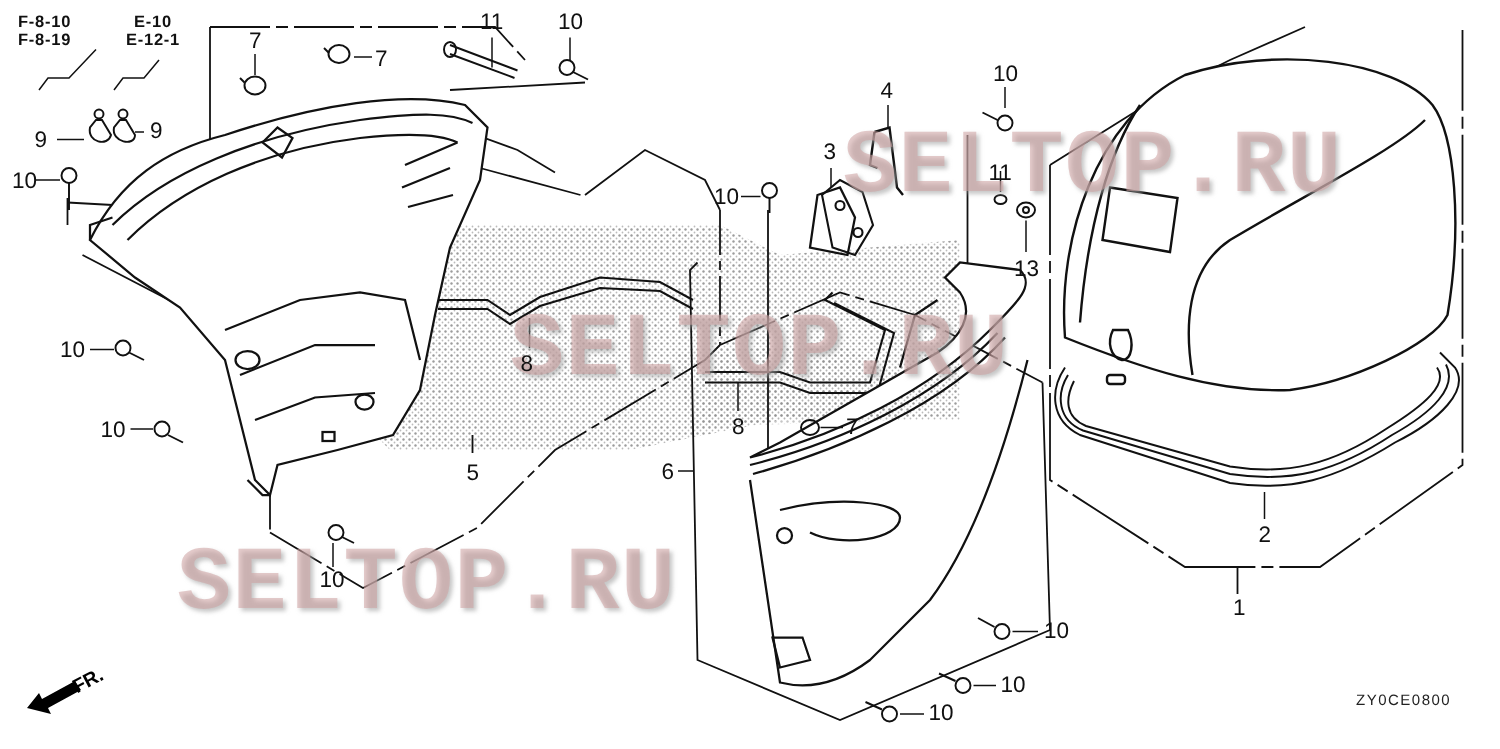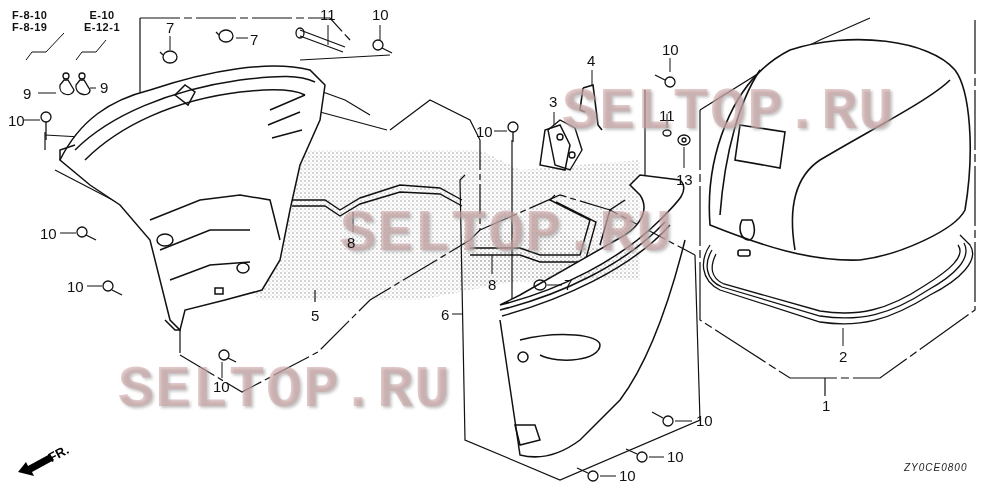--- a/index.html
+++ b/index.html
@@ -269,13 +269,13 @@
 <div class="callout" style="left:822px; top:398px;">1</div>
 <div class="callout" style="left:696px; top:413px;">10</div>
 <div class="callout" style="left:667px; top:449px;">10</div>
 <div class="callout" style="left:619px; top:468px;">10</div>
 
 <svg style="position:absolute; left:16px; top:448px;" width="40" height="30" viewBox="0 0 40 30">
   <polygon points="2,24 10,14 12,18 34,6 38,12 16,24 18,28" fill="#000"></polygon>
 </svg>
 <div class="fr" style="left:48px; top:446px;">FR.</div>
 
-<div class="code" style="left:904px; top:462px;font-style:italic;">ZY0CE0800</div>
+<div class="code" style="left:904px; top:462px;">ZY0CE0800</div>
 
 </body></html>

